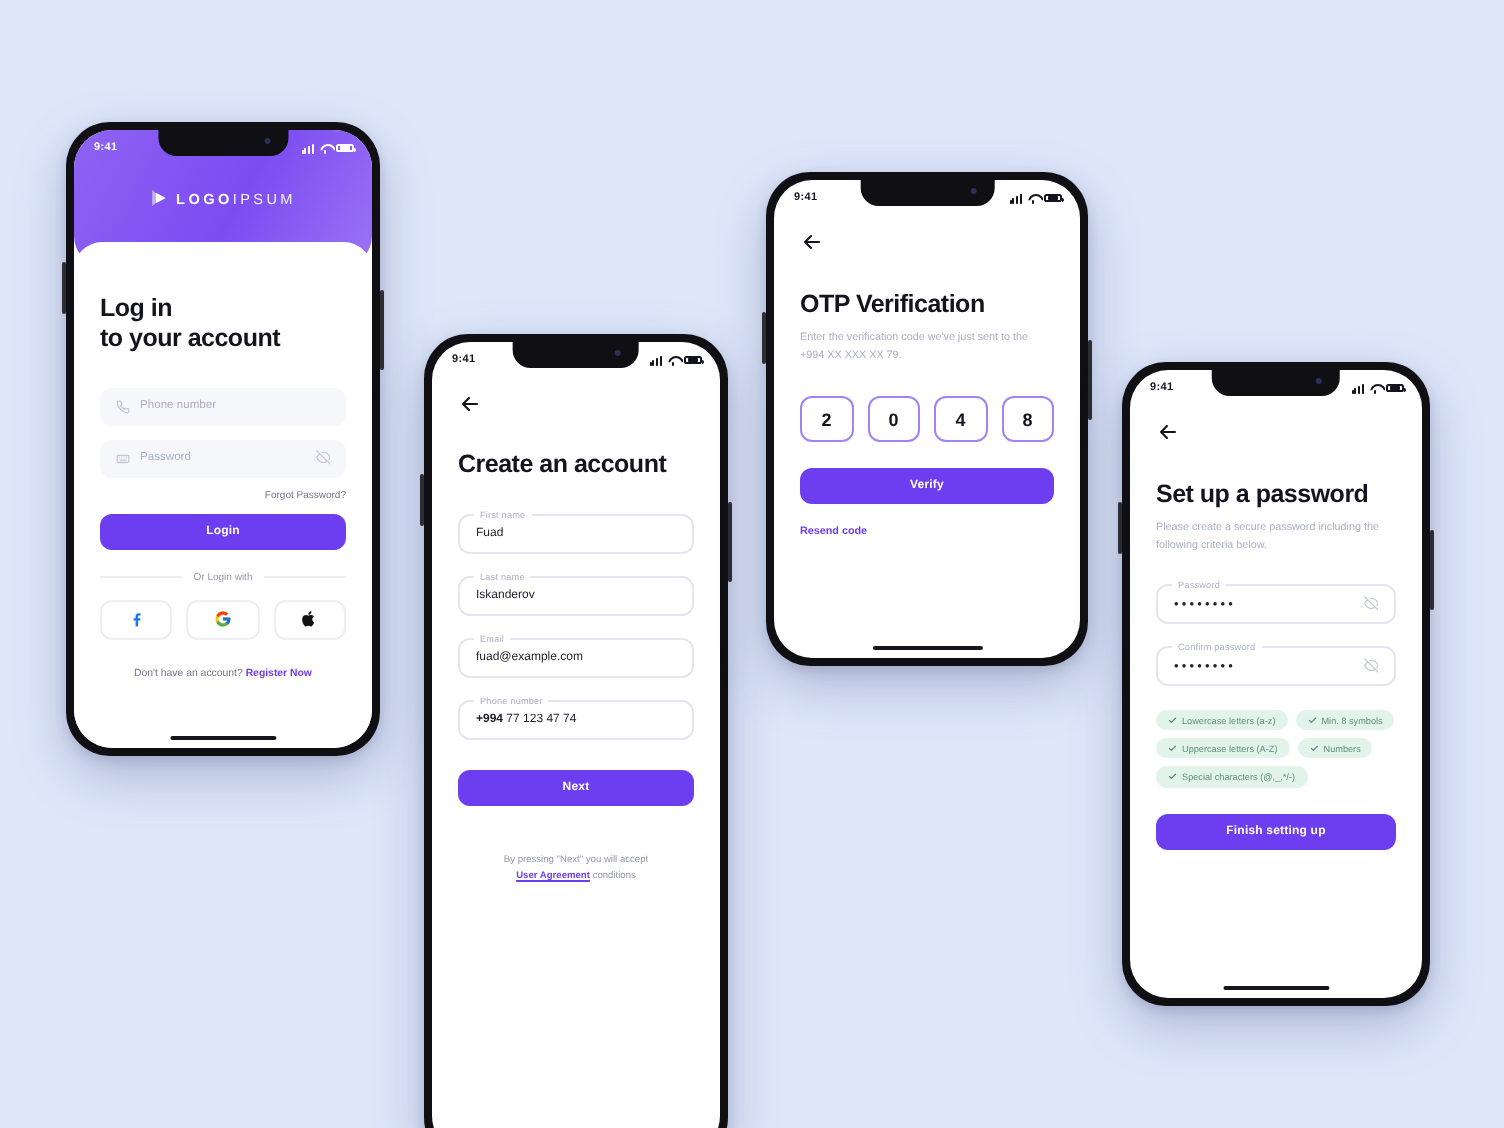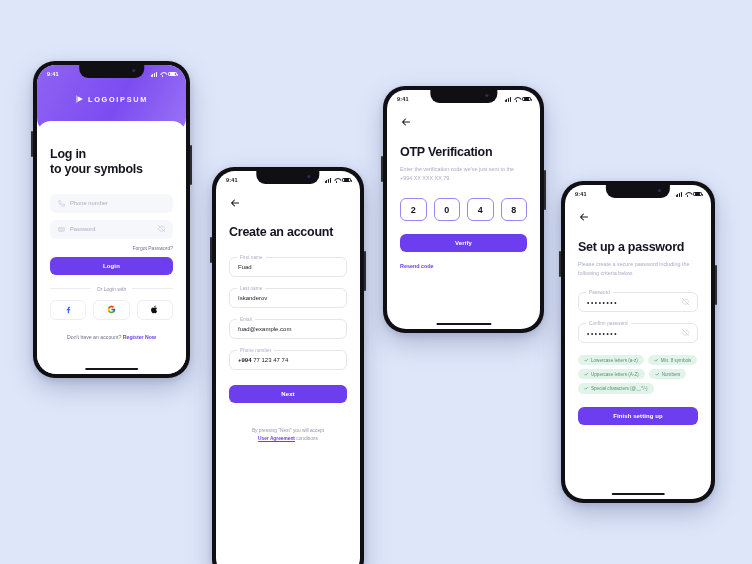--- a/index.html
+++ b/index.html
@@ -111,21 +111,21 @@
   #phone1 { left:33px; top:61px; width:157px; height:317px; }
   .hero {
     position:absolute; top:0; left:0; right:0; height:68px;
     background: linear-gradient(118deg,#8f63f3 0%, #7c4cf1 55%, #9a73f5 100%);
     border-radius:0 0 15px 15px;
     display:flex; align-items:center; justify-content:center;
   }
   .logo { display:flex; align-items:center; gap:4px; }
   .logo svg { width:9px; height:10px; }
   .logo .txt { font-size:7.3px; font-weight:800; letter-spacing:1.7px; color:#fff; }
-  .logo .txt span { font-weight:700; opacity:.92;margin-top:16px; }
+  .logo .txt span { font-weight:400; opacity:.92;margin-top:16px; }
   .sheet1 { position:absolute; top:56px; left:0; right:0; bottom:0; background:#fff; border-radius:14px 14px 0 0; }
   .forgot { font-size:5px; color:#6f7489; text-align:right; margin-top:6px; cursor:pointer; }
   .orline { display:flex; align-items:center; gap:6px; margin:11px 0 8px; }
   .orline .ln { flex:1; height:.8px; background:#ecedf2; }
   .orline .tx { font-size:5px; color:#9298ab; }
   .socials { display:flex; gap:7px; }
   .soc { flex:1; height:20px; border:.8px solid #eceef4; border-radius:6px;
          display:flex; align-items:center; justify-content:center; cursor:pointer; background:#fff; }
   .regline { font-size:5.2px; color:#6f7489; text-align:center; margin-top:14px; }
   .regline a { color:#6d3ef0; font-weight:700; text-decoration:none; cursor:pointer; }
@@ -185,21 +185,21 @@
             </div>
           <div class="wifi"></div>
           <div class="batt"></div>
         </div>
       </div>
 
       <div class="sheet1">
         <div class="pad" style="padding-top:26px">
           <div class="h1">
             <div>Log in</div>
-            <div>to your symbols</div>
+            <div>to your account</div>
           </div>
 
           <div class="field" style="margin-top:16px">
             <svg class="ico" viewBox="0 0 24 24" fill="none" stroke="currentColor" stroke-width="2.2" stroke-linecap="round" stroke-linejoin="round">
               <path d="M22 16.9v3a2 2 0 0 1-2.2 2 19.8 19.8 0 0 1-8.6-3.1 19.5 19.5 0 0 1-6-6A19.8 19.8 0 0 1 2.1 4.2 2 2 0 0 1 4.1 2h3a2 2 0 0 1 2 1.7c.1 1 .4 1.9.7 2.8a2 2 0 0 1-.5 2.1L8.1 9.9a16 16 0 0 0 6 6l1.3-1.2a2 2 0 0 1 2.1-.5c.9.3 1.8.6 2.8.7a2 2 0 0 1 1.7 2z"></path>
             </svg>
             <span>Phone number</span>
           </div>
 
           <div class="field" style="margin-top:7px">

